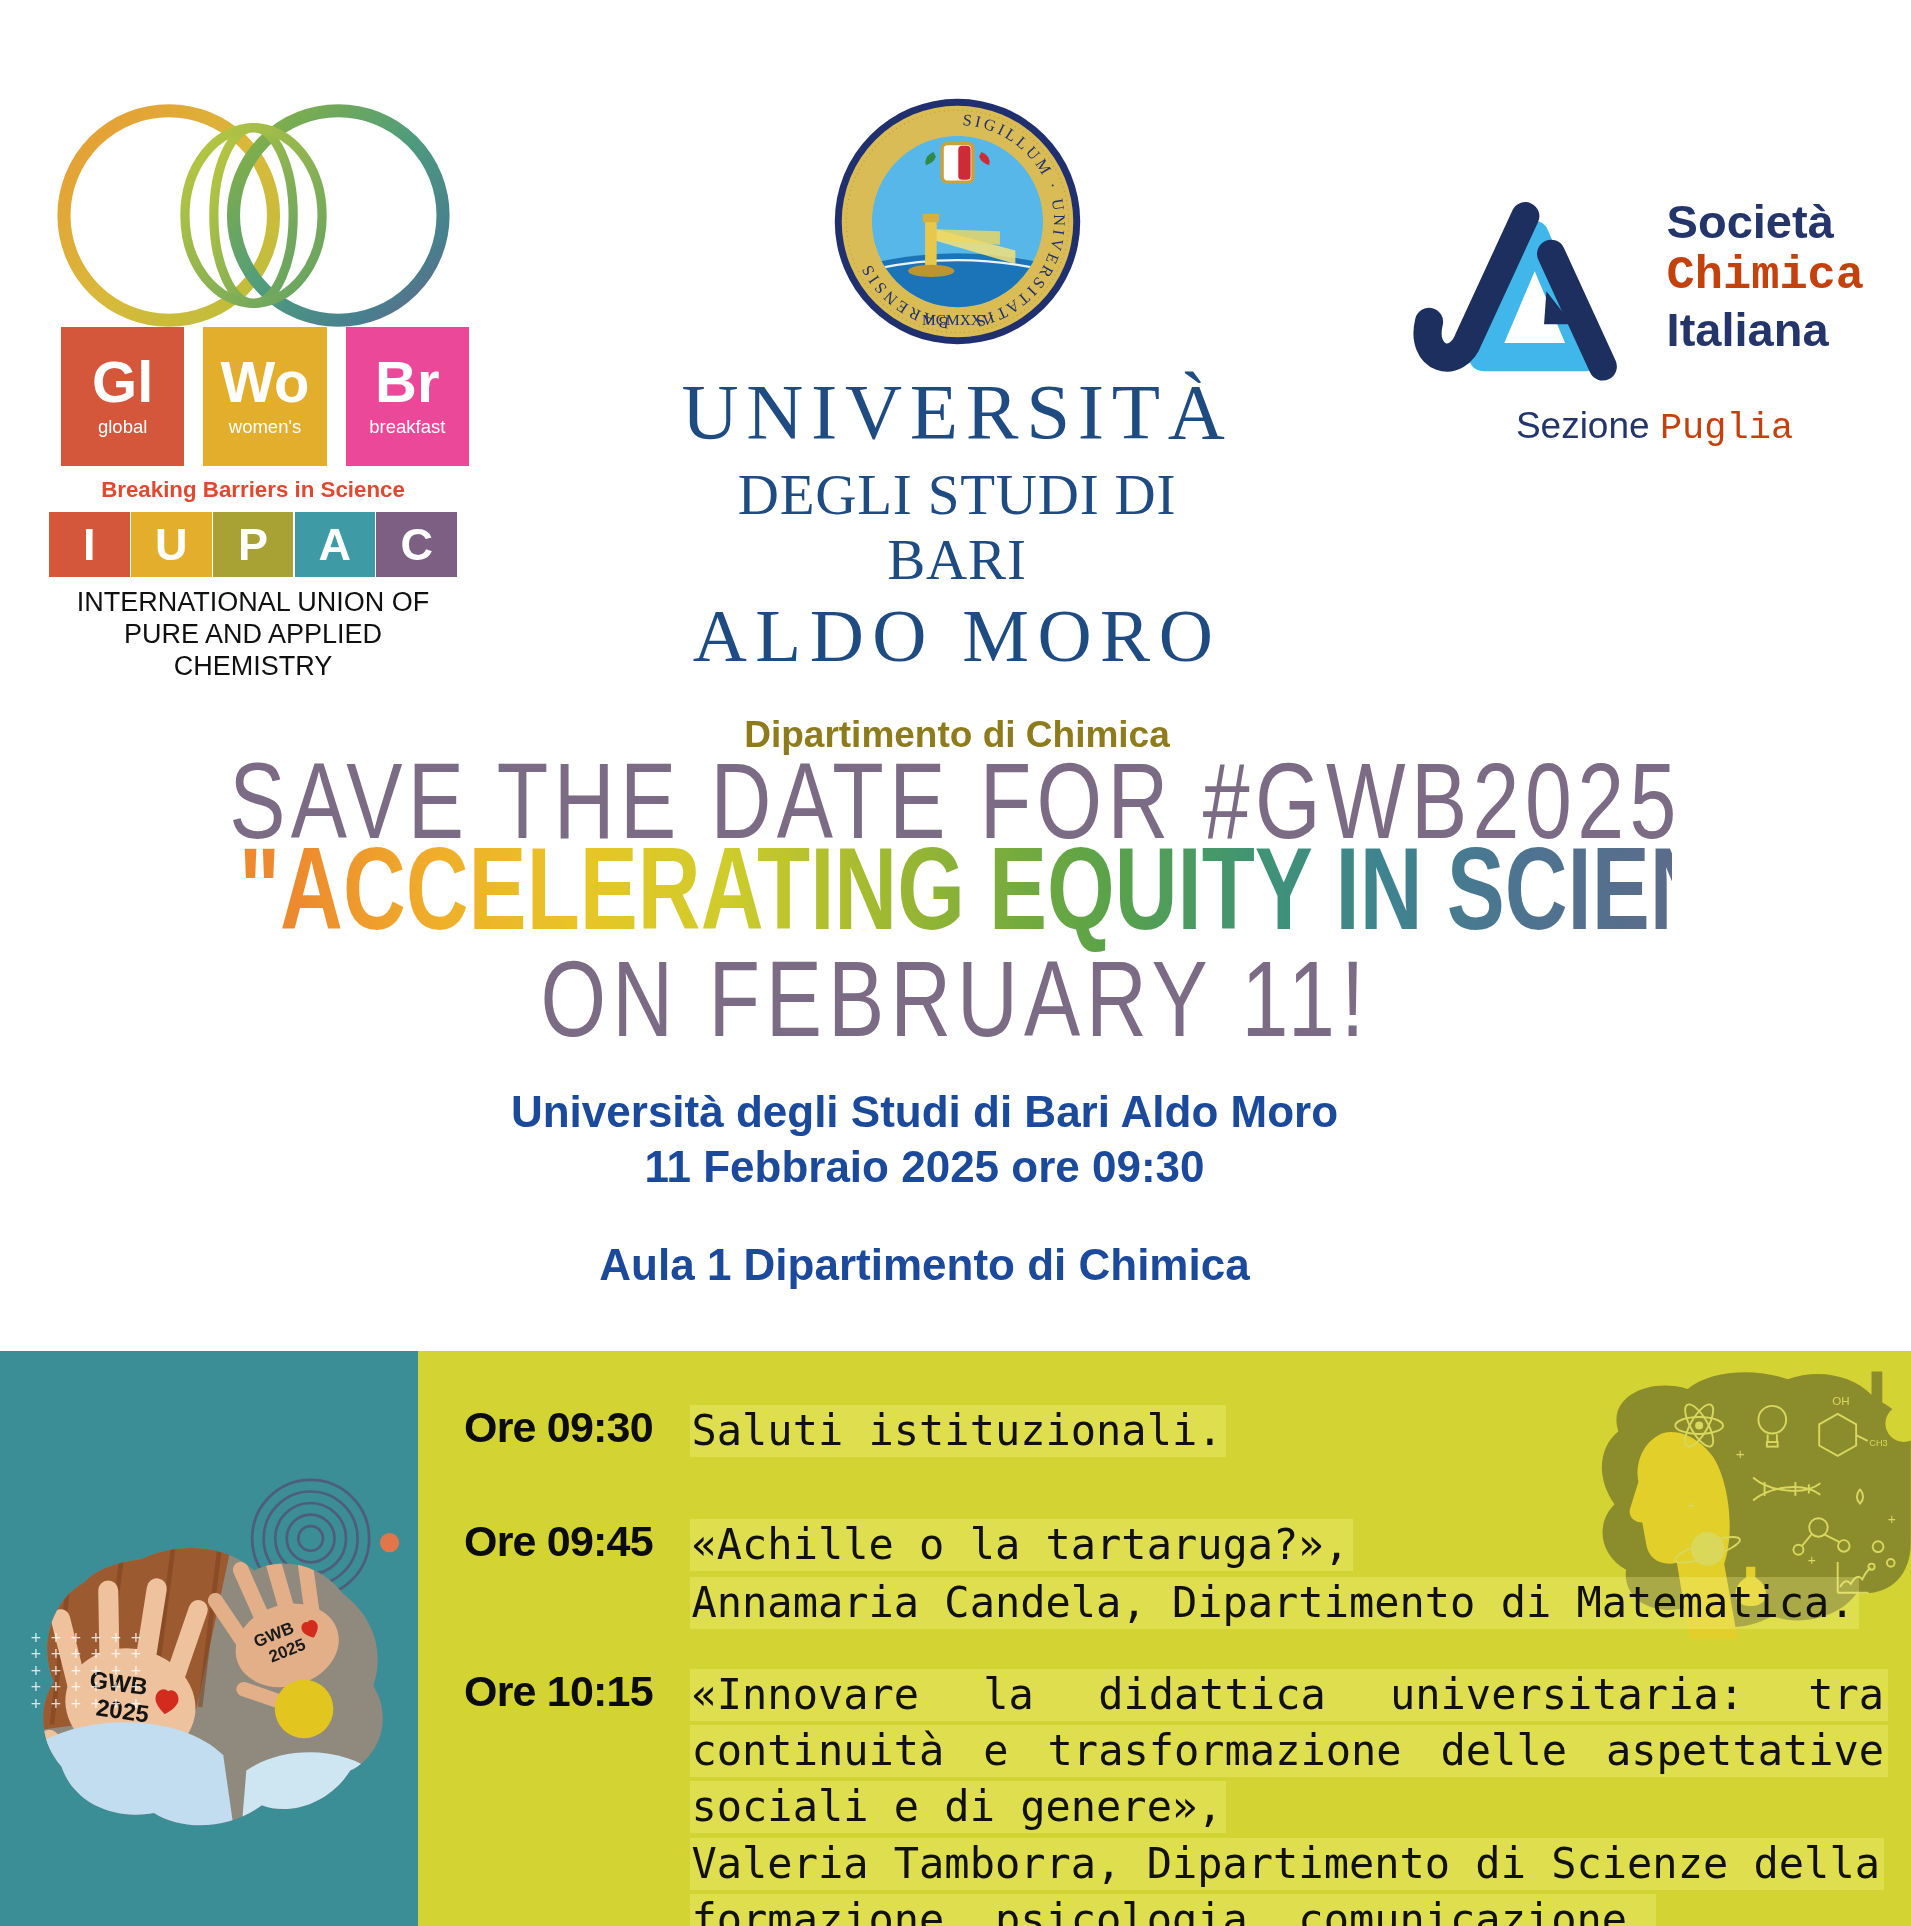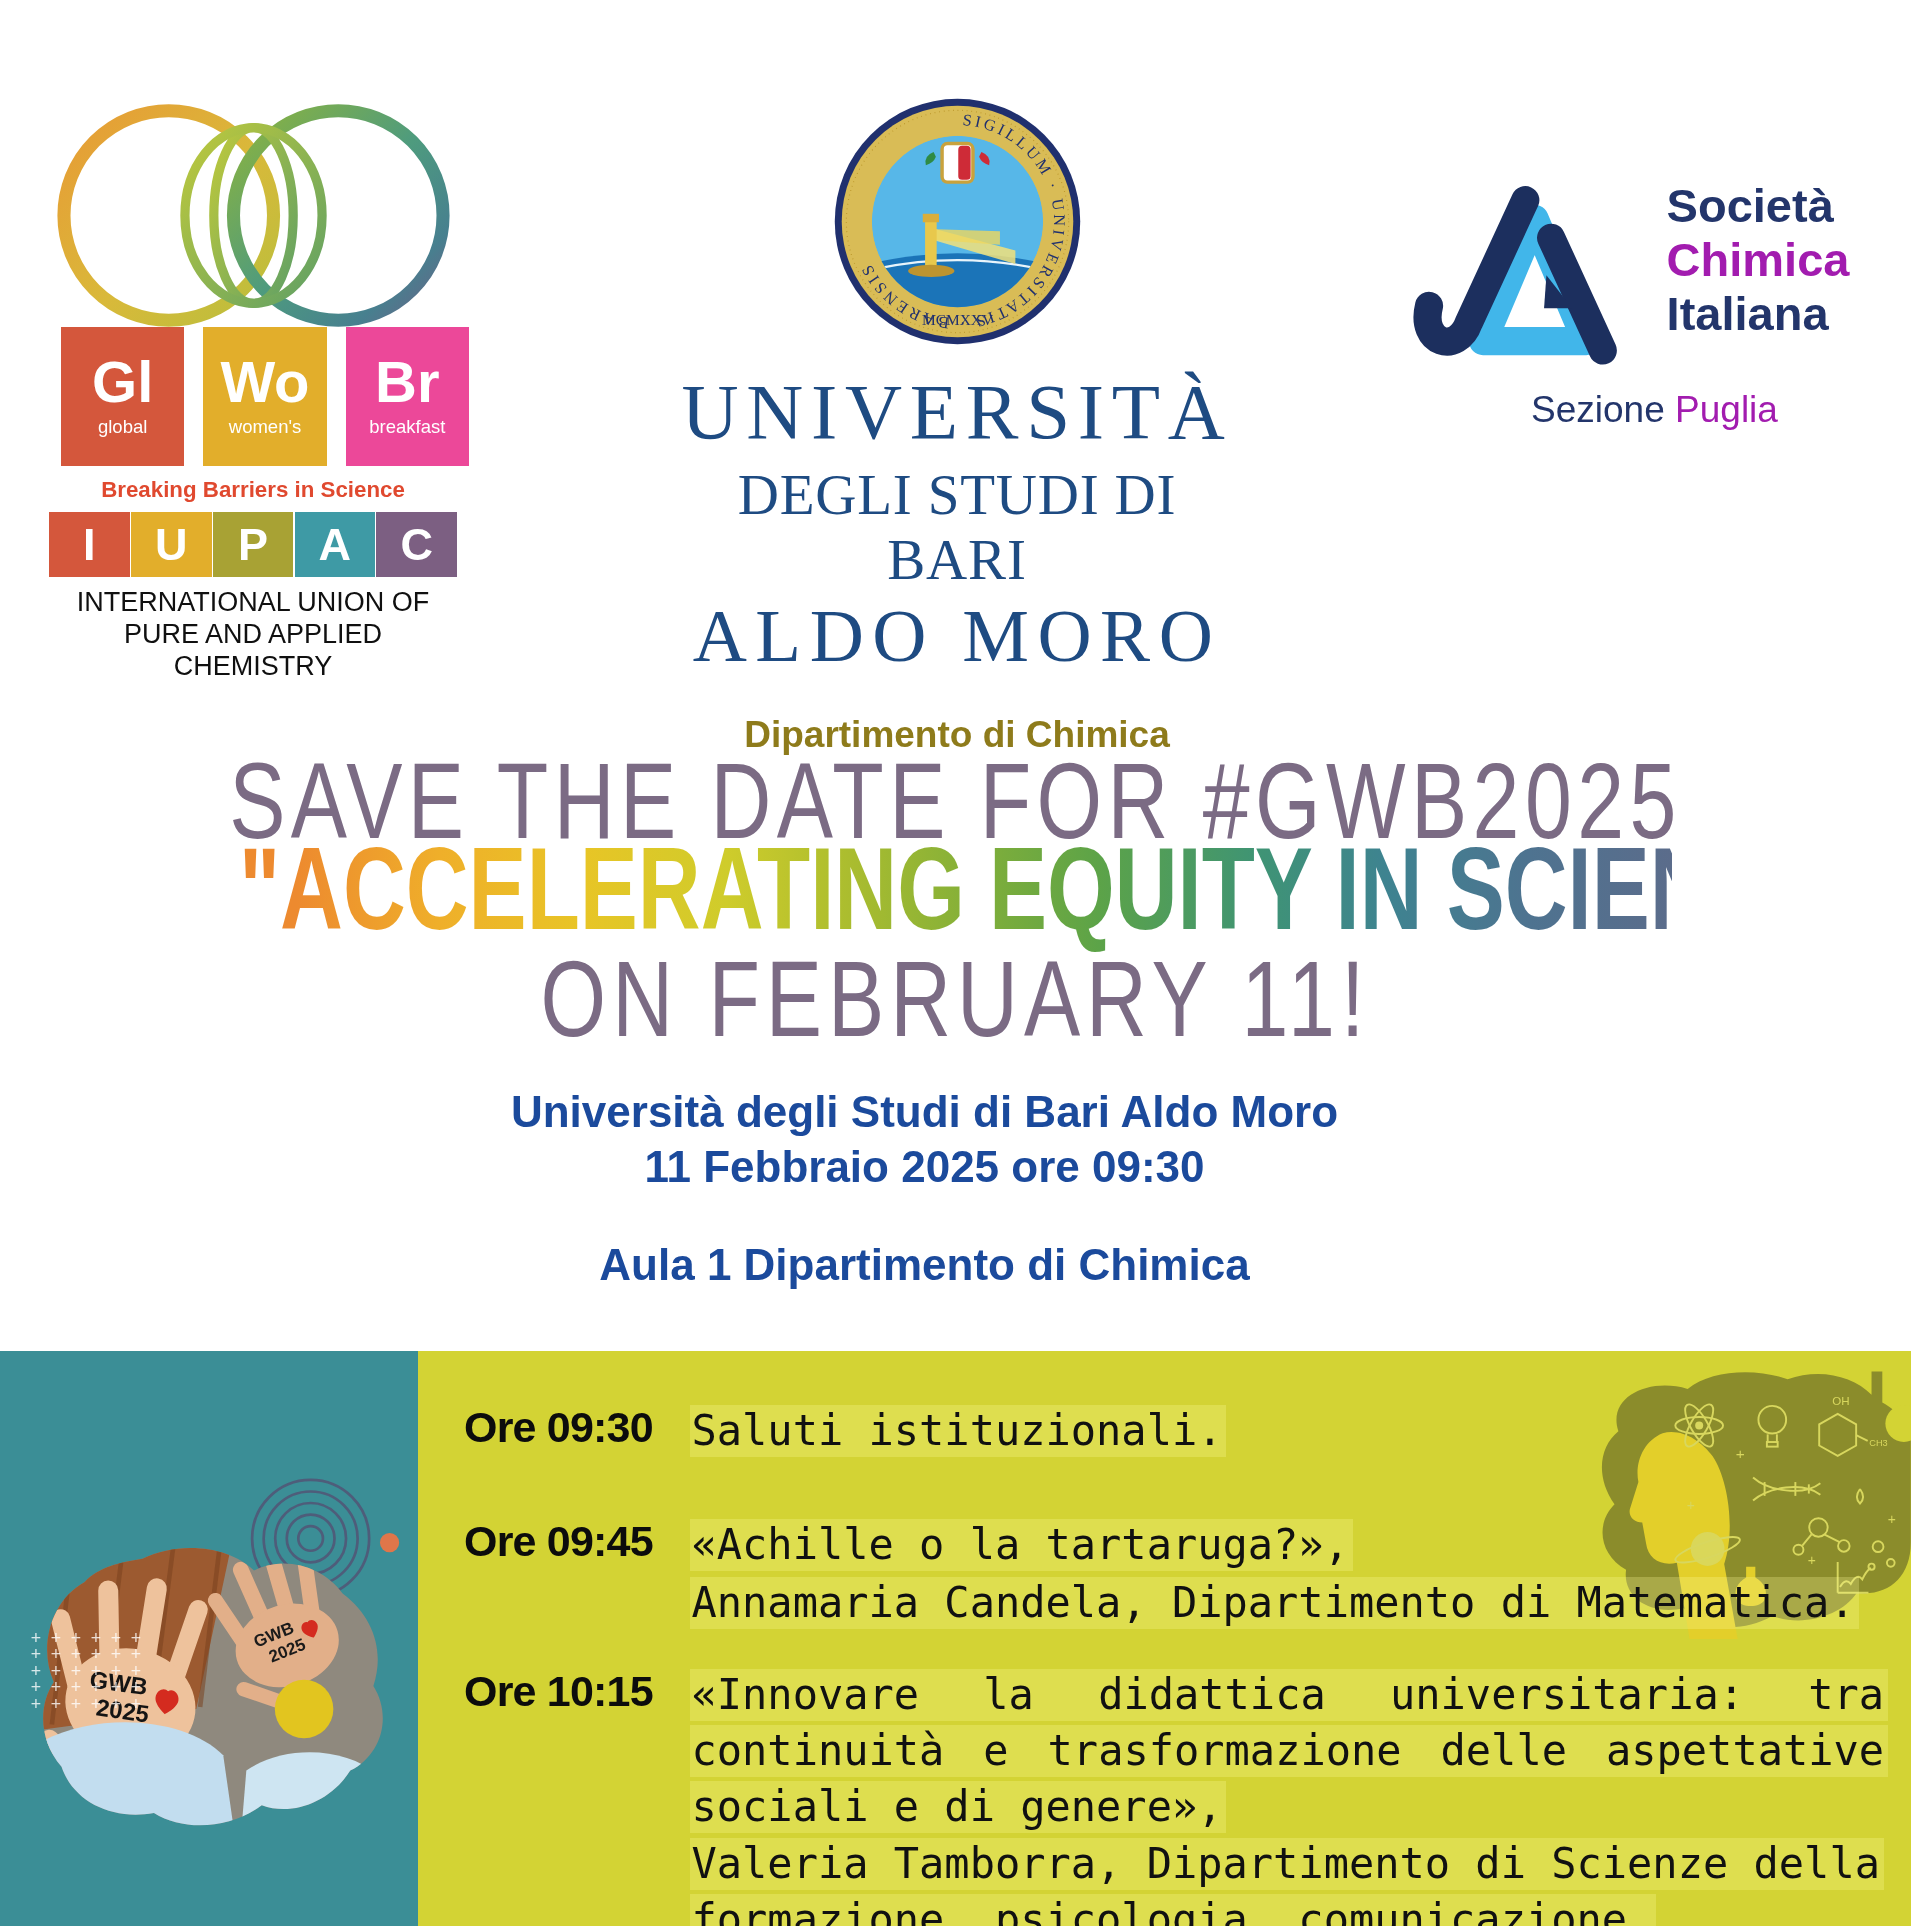--- a/index.html
+++ b/index.html
@@ -16,25 +16,25 @@
   .iupac-row{position:absolute;top:414px;left:0;width:408px;display:flex;gap:1.2px;}
   .iupac-box{flex:1;height:65px;color:#fff;display:flex;align-items:center;justify-content:center;
              font-size:45px;font-weight:700;}
   .org{position:absolute;top:488px;width:100%;text-align:center;font-size:27px;line-height:32px;color:#101010;}
   .uni{position:absolute;left:674px;top:98px;width:566px;text-align:center;color:#1E4B82;
        font-family:"Liberation Serif","DejaVu Serif",serif;}
   .uni .n1{font-size:79px;letter-spacing:7.7px;margin-top:21px;}
   .uni .n2{font-size:57px;letter-spacing:0.8px;margin-top:4.6px;}
   .uni .n3{font-size:75px;letter-spacing:8.5px;margin-top:1px;}
   .uni .dep{font-family:"Liberation Sans",sans-serif;font-size:37px;font-weight:700;color:#8E7B1B;margin-top:35px;}
-  .sci-top{position:absolute;left:1410px;top:165px;width:489px;}
+  .sci-top{position:absolute;left:1410px;top:181px;width:489px;}
   .sci-row{display:flex;align-items:flex-start;}
   .sci-name{margin-left:9.6px;font-weight:700;font-size:47px;line-height:54px;margin-top:13.5px;}
   .sci-sez{text-align:center;font-size:37px;margin-top:7.7px;}
-  .navy{color:#23356B;} .lblue{color:#a21caf;}
+  .navy{color:#23356B;} .lblue{color:#c2410c;font-family:Liberation Mono, monospace;}
   
   .h1,.h3{position:absolute;width:100%;text-align:center;color:#7B6B84;font-size:108px;white-space:nowrap;}
   .h1{top:738px;letter-spacing:7px;transform:scaleX(.78);}
   .h3{top:936px;letter-spacing:7.7px;transform:scaleX(.78);}
   .h2{position:absolute;top:822px;width:100%;text-align:center;font-size:116px;font-weight:700;white-space:nowrap;
       transform:scaleX(.75);color:#7fae3a;
       background:linear-gradient(90deg,#ED8A2F 4%,#EFAF2A 14%,#E8C526 24%,#CFCC2B 34%,#A9BC2F 43%,#7FAE3A 52%,#5CA348 60%,#3F9474 71%,#3E8390 80%,#4E7390 90%,#5B6C8B 100%);
       -webkit-background-clip:text;background-clip:text;-webkit-text-fill-color:transparent;}
   .venue12{position:absolute;top:1084px;width:1849px;text-align:center;color:#1B4A9C;font-weight:700;
            font-size:44px;line-height:55px;}

